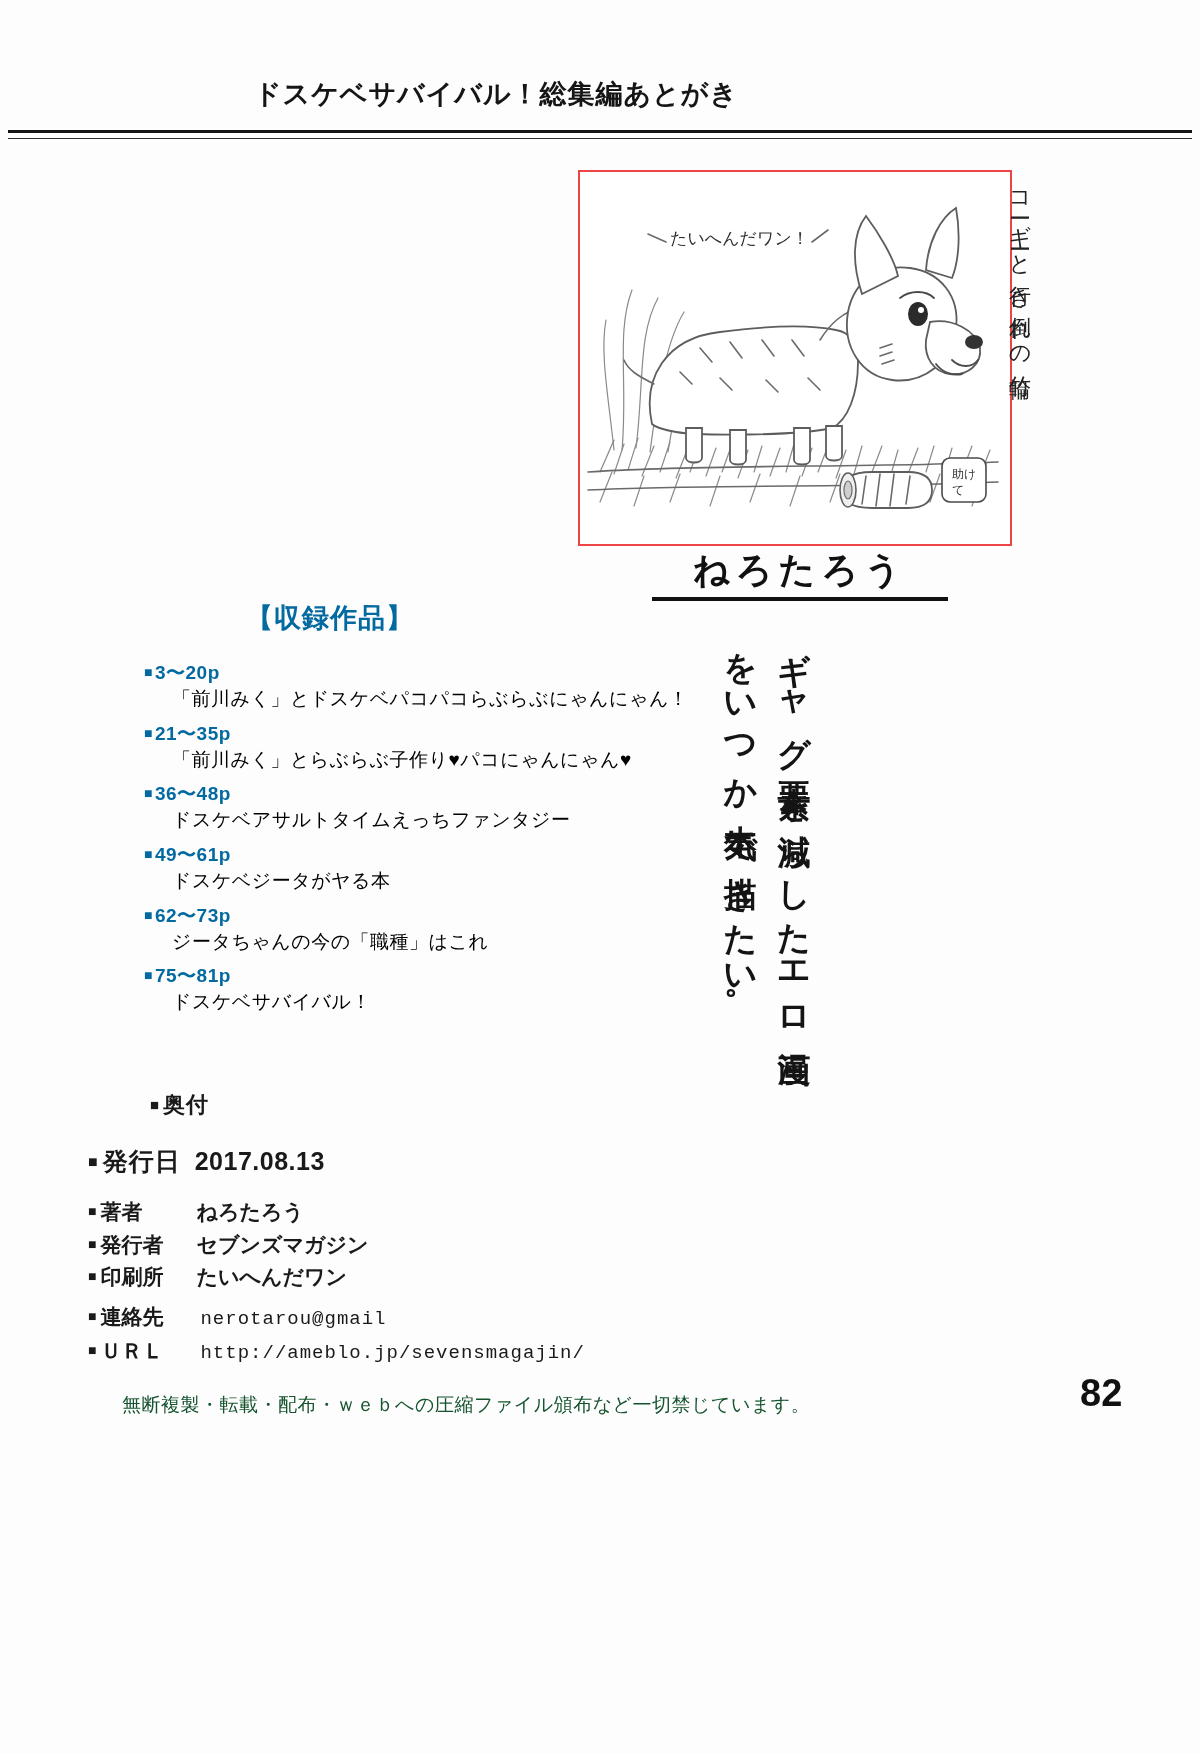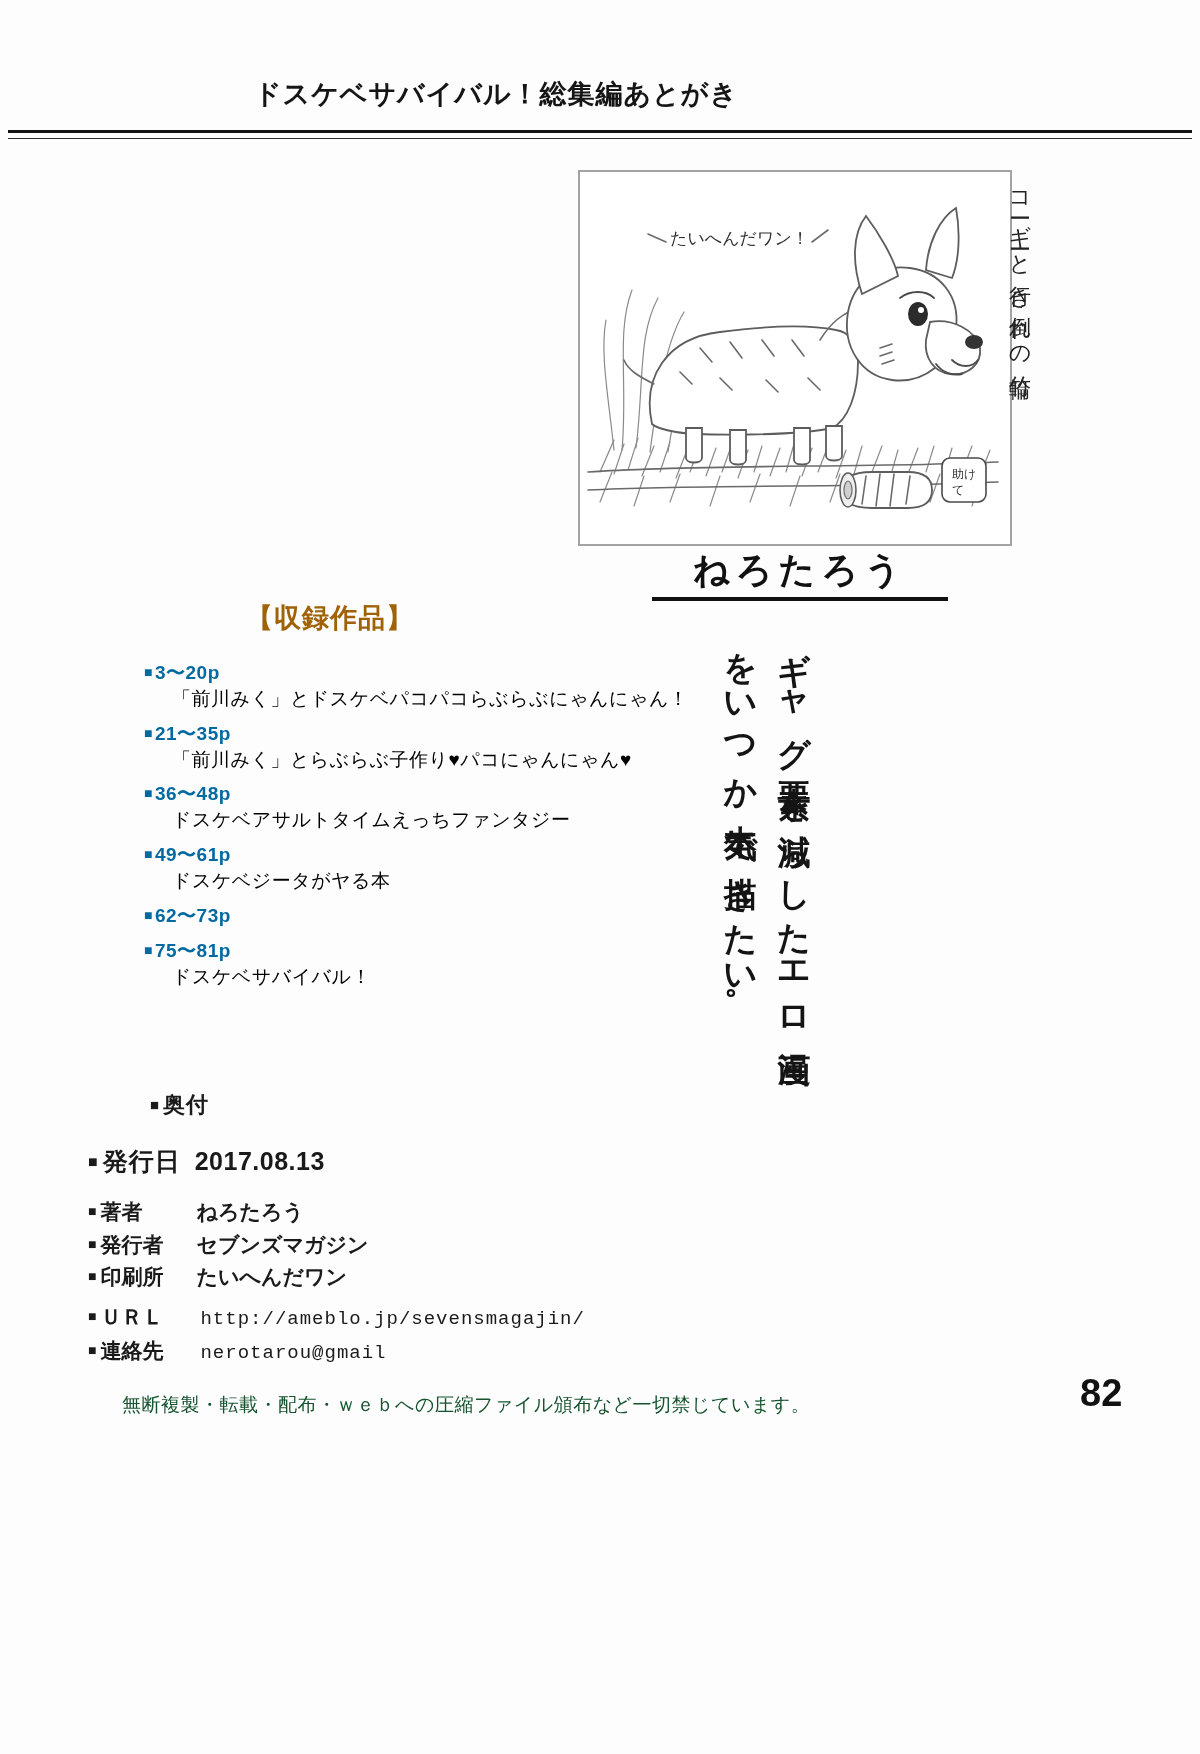--- a/index.html
+++ b/index.html
@@ -48,21 +48,21 @@
     background: #2a2a2a;
   }
 
   
   .illustration {
     position: absolute;
     top: 170px;
     left: 578px;
     width: 430px;
     height: 372px;
-    border: 2px solid #a3a3a3;
+    border: 2px solid #ef4444;
     background: #ffffff;
     overflow: hidden;
   }
   .illustration svg { display: block; }
 
   .balloon-text {
     position: absolute;
     font-family: "DejaVu Sans", sans-serif;
     color: #333;
   }
@@ -118,21 +118,21 @@
   }
 
   
   .contents-heading {
     position: absolute;
     top: 600px;
     left: 246px;
     font-size: 27px;
     font-weight: bold;
     letter-spacing: 1px;
-    color: #a16207;
+    color: #0369a1;
   }
   .contents-list {
     position: absolute;
     top: 660px;
     left: 144px;
     width: 560px;
   }
   .contents-item {
     margin-bottom: 9px;
   }
@@ -376,20 +376,21 @@
     <div class="contents-item">
       <div class="contents-range"><span class="sq">■</span><span>36〜48p</span></div>
       <div class="contents-title">ドスケベアサルトタイムえっちファンタジー</div>
     </div>
     <div class="contents-item">
       <div class="contents-range"><span class="sq">■</span><span>49〜61p</span></div>
       <div class="contents-title">ドスケベジータがヤる本</div>
     </div>
     <div class="contents-item">
       <div class="contents-range"><span class="sq">■</span><span>62〜73p</span></div>
+      <div class="contents-title">ジータちゃんの今の「職種」はこれ</div>
     </div>
     <div class="contents-item">
       <div class="contents-range"><span class="sq">■</span><span>75〜81p</span></div>
       <div class="contents-title">ドスケベサバイバル！</div>
     </div>
   </div>
 
   <div class="colophon-heading">
     <span class="sq">■</span><span>奥付</span>
   </div>
@@ -405,23 +406,23 @@
     <div class="credit-row">
       <span class="sq">■</span><span class="label">発行者</span><span class="value">セブンズマガジン</span>
     </div>
     <div class="credit-row">
       <span class="sq">■</span><span class="label">印刷所</span><span class="value">たいへんだワン</span>
     </div>
   </div>
 
   <div class="contact">
     <div class="credit-row">
+      <span class="sq">■</span><span class="label">連絡先</span><span class="value">nerotarou@gmail</span>
+    </div>
+    <div class="credit-row">
       <span class="sq">■</span><span class="label">ＵＲＬ</span><span class="value">http://ameblo.jp/sevensmagajin/</span>
-    </div>
-    <div class="credit-row">
-      <span class="sq">■</span><span class="label">連絡先</span><span class="value">nerotarou@gmail</span>
     </div>
   </div>
 
   <div class="notice">無断複製・転載・配布・ｗｅｂへの圧縮ファイル頒布など一切禁じています。</div>
   <div class="page-number">82</div>
 
 </div>
 
 </body></html>

